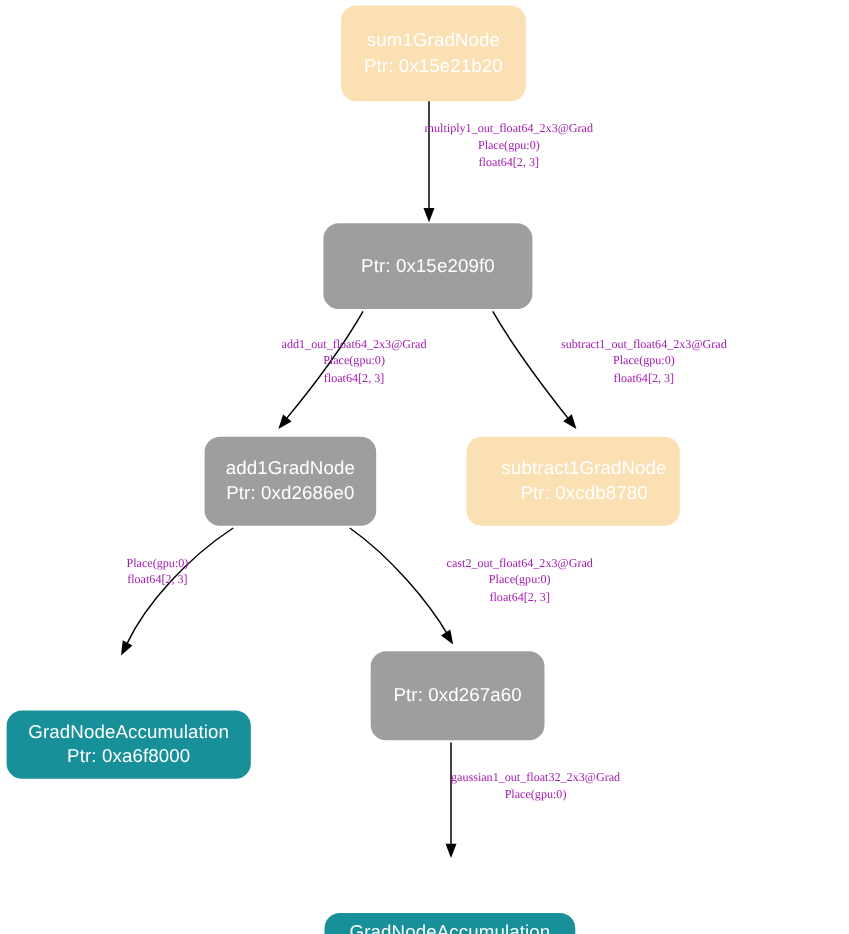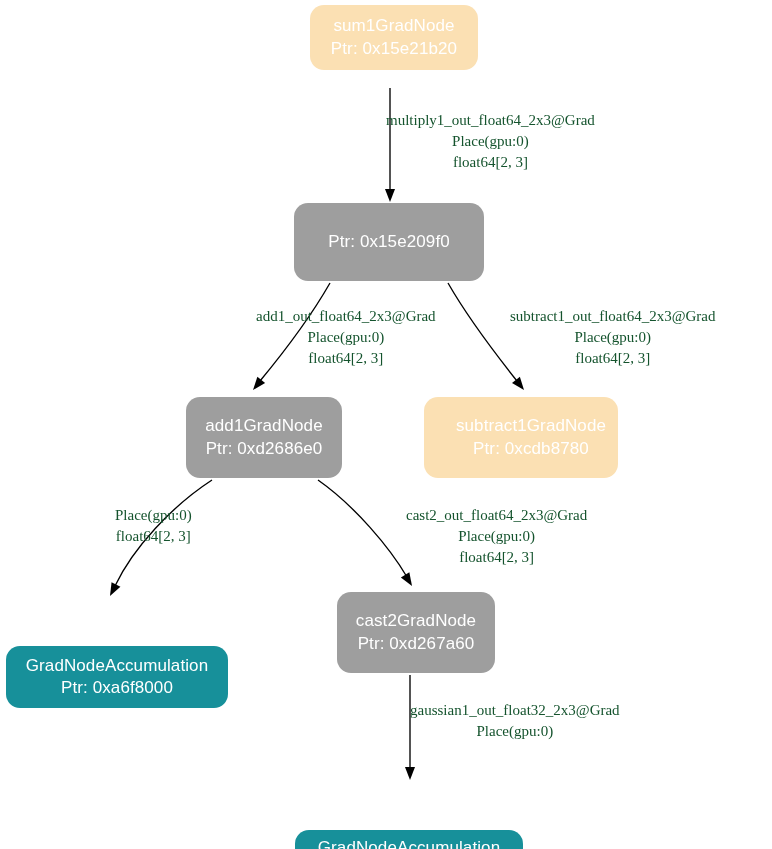--- a/index.html
+++ b/index.html
@@ -42,23 +42,23 @@
     white-space: nowrap;
   }
   .node .nline { display: block; }
   .node-orange { background: #fbe0b3; }
   .node-gray   { background: #9e9e9e; }
   .node-teal   { background: #17909a; margin-top: 44px; }
 
   .edge-label {
     position: absolute;
     font-family: "Liberation Serif", serif;
-    font-size: 15px;
+    font-size: 11px;
     line-height: 1.40;
-    color: #14532d;
+    color: #a21caf;
     text-align: center;
     white-space: nowrap;
   }
   .edge-label .lline { display: block; }
 </style>
 </head>
 <body>
 
 <div id="graph">
   <svg id="edge-layer" viewBox="0 0 772 849" xmlns="http://www.w3.org/2000/svg">
@@ -69,41 +69,40 @@
       <path d="M 448,283 C 468,318 494,352 517,381" fill="none" stroke="#000000" stroke-width="1.35"></path>
       <polygon points="524,390 512.0233339752967,382.88948166919465 519.8748838940589,376.69648854202376" fill="#000000"></polygon>
       <path d="M 212,480 C 172,506 133,548 115,586" fill="none" stroke="#000000" stroke-width="1.35"></path>
       <polygon points="110,596 111.55204010768115,582.1583537285427 120.42735974636877,586.7658152108696" fill="#000000"></polygon>
       <path d="M 318,480 C 355,506 390,548 407,577" fill="none" stroke="#000000" stroke-width="1.35"></path>
       <polygon points="412,586 400.8721448106768,577.6231963801547 409.35347073874925,572.3253562068571" fill="#000000"></polygon>
       <path d="M 410,675 L 410,772" fill="none" stroke="#000000" stroke-width="1.35"></path>
       <polygon points="410,780 405,767 415,767" fill="#000000"></polygon>
     </svg>
   <div id="node-layer">
-      <div class="node node-orange" style="left: 310px; top: 5px; width: 168px; height: 65px;">
+      <div class="node node-orange" style="left: 310px; top: 5px; width: 168px; height: 87px;">
         <span class="nline">sum1GradNode</span>
         <span class="nline">Ptr: 0x15e21b20</span>
       </div>
       <div class="node node-gray" style="left: 294px; top: 203px; width: 190px; height: 78px;">
         <span class="nline">Ptr: 0x15e209f0</span>
       </div>
       <div class="node node-gray" style="left: 186px; top: 397px; width: 156px; height: 81px; text-align: center;">
         <span class="nline">add1GradNode</span>
         <span class="nline">Ptr: 0xd2686e0</span>
       </div>
       <div class="node node-orange" style="left: 424px; top: 397px; width: 194px; height: 81px; padding-left: 20px;">
         <span class="nline">subtract1GradNode</span>
         <span class="nline">Ptr: 0xcdb8780</span>
       </div>
       <div class="node node-teal" style="left: 6px; top: 602px; width: 222px; height: 62px;">
         <span class="nline">GradNodeAccumulation</span>
         <span class="nline">Ptr: 0xa6f8000</span>
       </div>
       <div class="node node-gray" style="left: 337px; top: 592px; width: 158px; height: 81px;">
-        <span class="nline">cast2GradNode</span>
         <span class="nline">Ptr: 0xd267a60</span>
       </div>
       <div class="node node-teal" style="left: 295px; top: 786px; width: 228px; height: 59px;">
         <span class="nline">GradNodeAccumulation</span>
         <span class="nline">Ptr: 0x96b7fc0</span>
       </div>
     </div>
   <div id="label-layer">
       <div class="edge-label" style="left: 386px; top: 110px;">
         <span class="lline">multiply1_out_float64_2x3@Grad</span>

